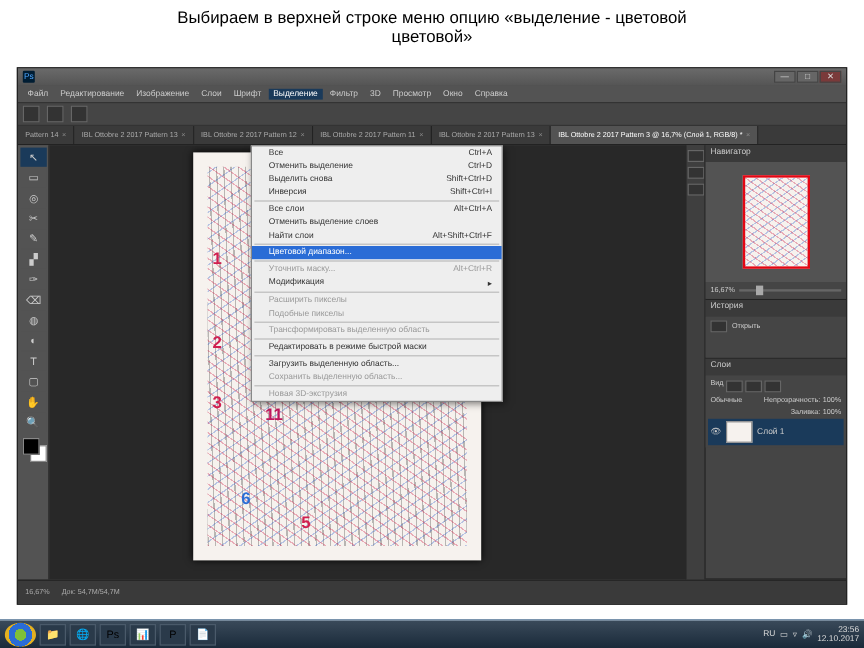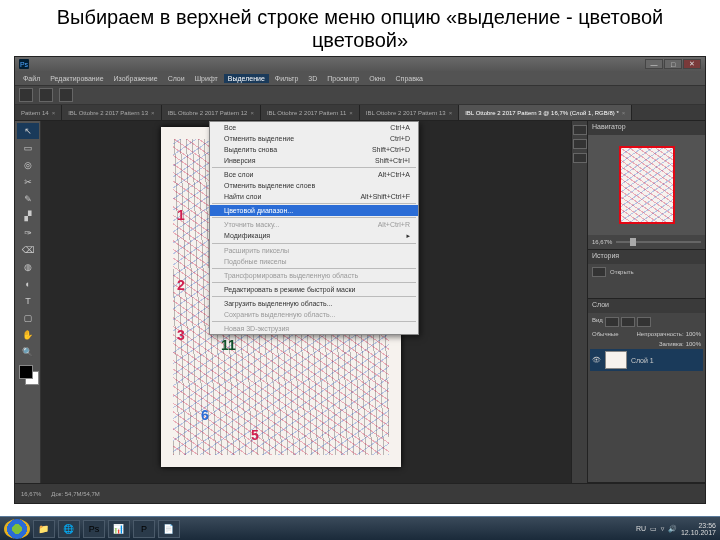--- a/index.html
+++ b/index.html
@@ -1,17 +1,17 @@
 <!DOCTYPE html>
 <html><head>
 <meta charset="utf-8">
 <style>
   * { box-sizing: border-box; margin: 0; padding: 0; font-family: Arial, sans-serif; }
   body { width: 720px; height: 540px; background: #fff; overflow: hidden; position: relative; }
-  .caption { text-align: center; font-size: 20px; padding: 6px 20px 4px; font-family: "Times New Roman", serif; }
+  .caption { text-align: center; font-size: 14px; padding: 6px 20px 4px; font-family: "Times New Roman", serif; }
   .ps-window { position: absolute; top: 56px; left: 14px; width: 692px; height: 448px; background: #535353; border: 1px solid #222; font-size: 8px; color: #ccc; }
   .ps-titlebar { height: 14px; background: linear-gradient(#6a6a6a,#555); display: flex; align-items: center; padding: 0 4px; gap: 4px; }
   .ps-logo { width: 10px; height: 10px; background: #001d33; color: #4da6ff; font-size: 7px; display: flex; align-items: center; justify-content: center; border-radius: 1px; }
   .win-btns { margin-left: auto; display: flex; gap: 1px; }
   .win-btn { width: 18px; height: 10px; background: #666; border: 1px solid #444; display: flex; align-items: center; justify-content: center; font-size: 7px; color: #ddd; }
   .win-btn.close { background: #7a3a3a; }
   .menubar { height: 14px; background: #535353; display: flex; align-items: center; gap: 2px; padding: 0 4px; font-size: 7px; }
   .menubar span { padding: 1px 4px; cursor: default; }
   .menubar span.active { background: #1a3a5a; color: #fff; }
   .optionsbar { height: 20px; background: #454545; border-top: 1px solid #333; border-bottom: 1px solid #333; display: flex; align-items: center; padding: 0 4px; gap: 6px; }
@@ -150,21 +150,21 @@
           <div class="sw-fg"></div>
         </div>
       </div>
     <div class="canvasarea">
       <div class="doc">
         <div class="doc-inner"></div>
         <div class="doc-logo">B</div>
         <div class="doc-num" style="top:80px;left:16px">1</div>
         <div class="doc-num" style="top:150px;left:16px">2</div>
         <div class="doc-num" style="top:200px;left:16px">3</div>
-        <div class="doc-num" style="top:210px;left:60px;color:#14532d">11</div>
+        <div class="doc-num" style="top:210px;left:60px;color:#be185d">11</div>
         <div class="doc-num" style="top:280px;left:40px;color:#2a6cd6">6</div>
         <div class="doc-num" style="top:300px;left:90px">5</div>
       </div>
       <div class="dropdown" id="dropdown">
           <div class="dd-item">
             <span>Все</span>
             <span>Ctrl+A</span>
           </div>
           <div class="dd-item">
             <span>Отменить выделение</span>

